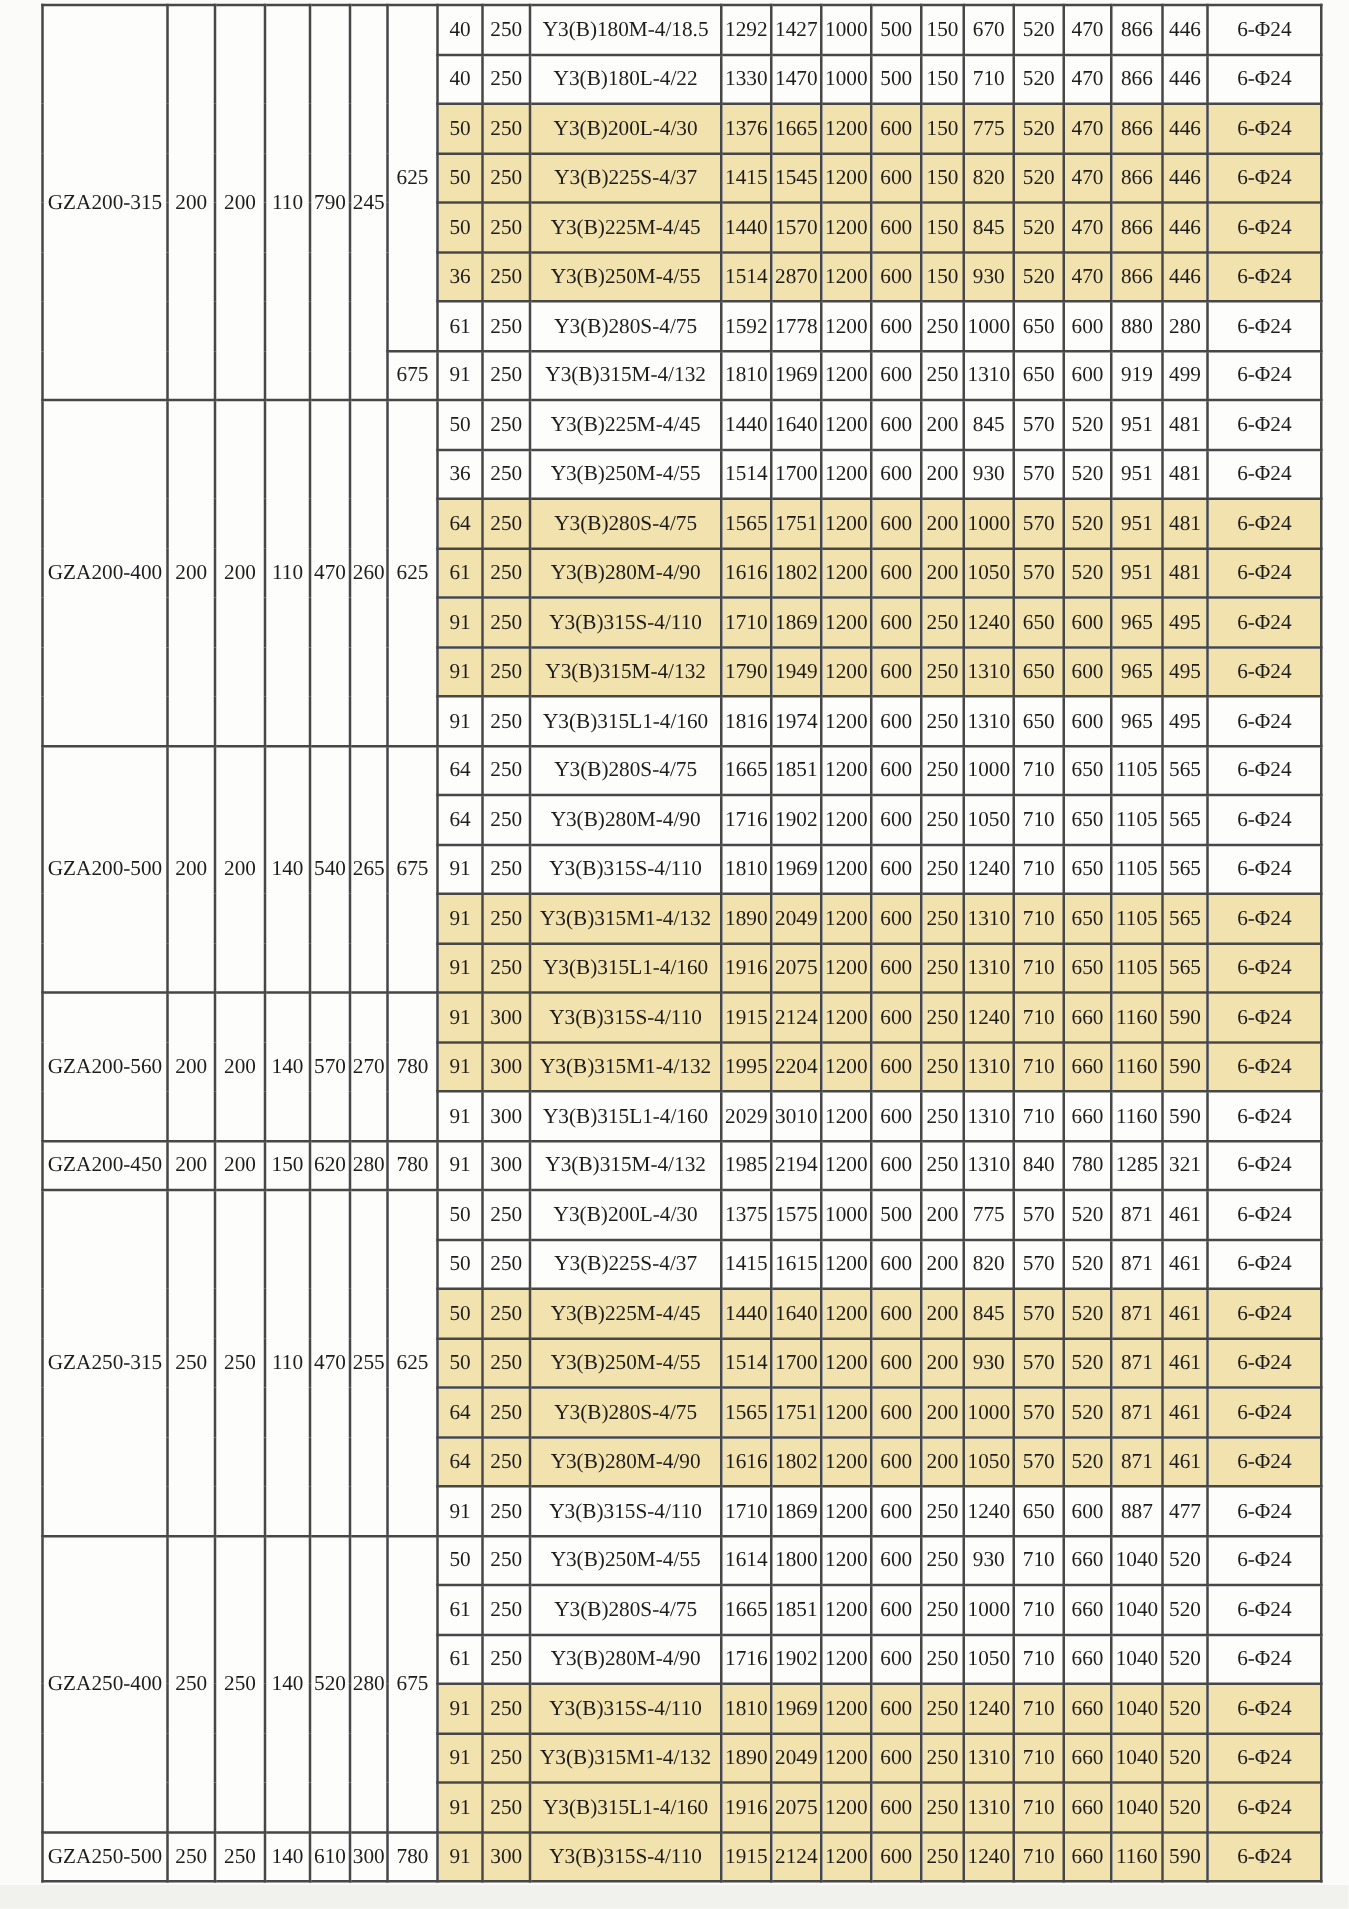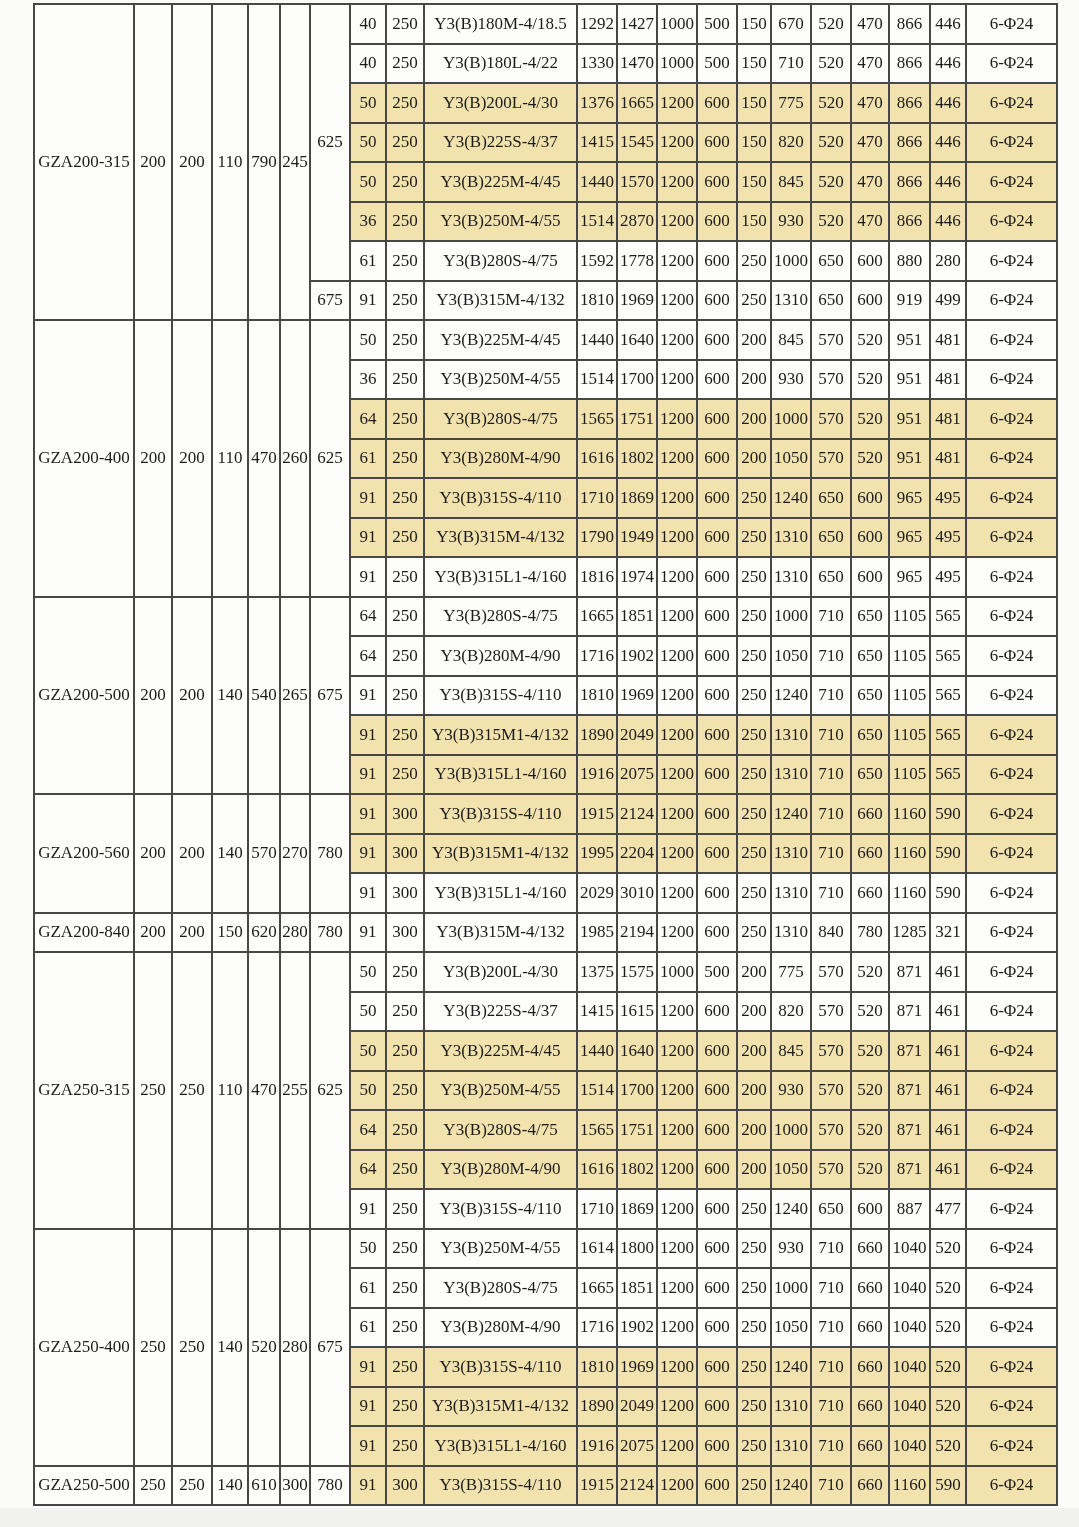--- a/index.html
+++ b/index.html
@@ -467,21 +467,21 @@
           <td>600</td>
           <td>250</td>
           <td>1310</td>
           <td>710</td>
           <td>660</td>
           <td>1160</td>
           <td>590</td>
           <td>6-Φ24</td>
         </tr>
         <tr>
-          <td>GZA200-840</td>
+          <td>GZA200-450</td>
           <td>200</td>
           <td>200</td>
           <td>150</td>
           <td>620</td>
           <td>280</td>
           <td>780</td>
           <td>91</td>
           <td>300</td>
           <td>Y3(B)315M-4/132</td>
           <td>1985</td>

